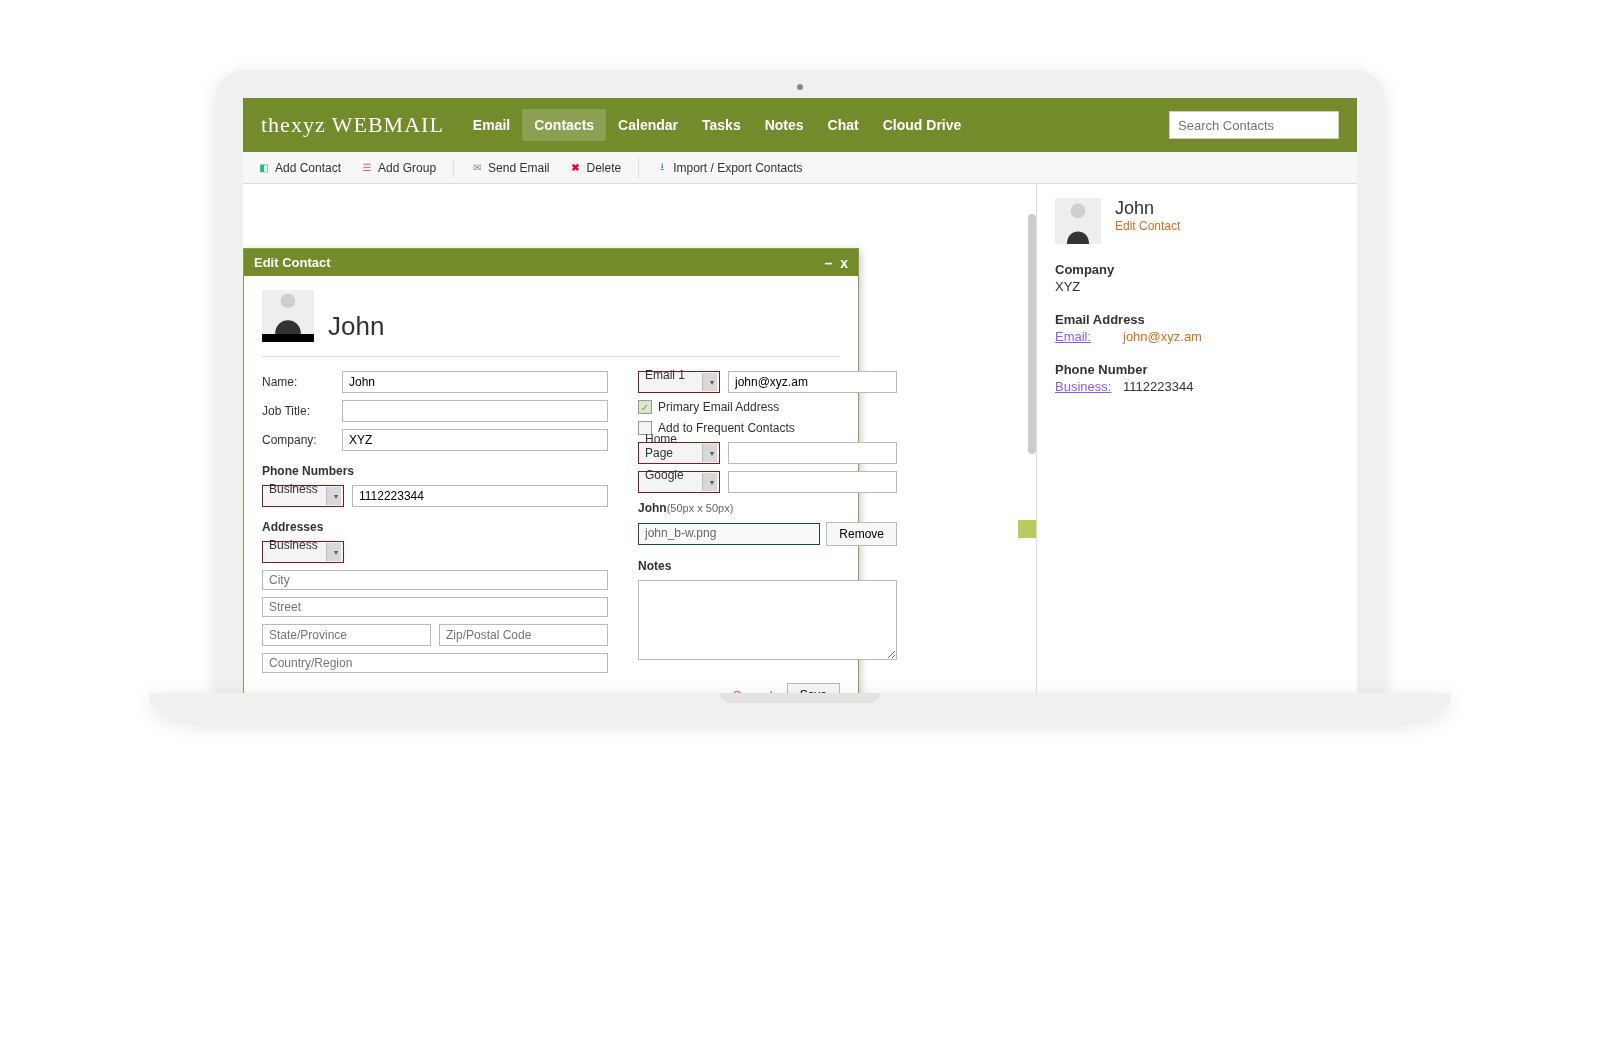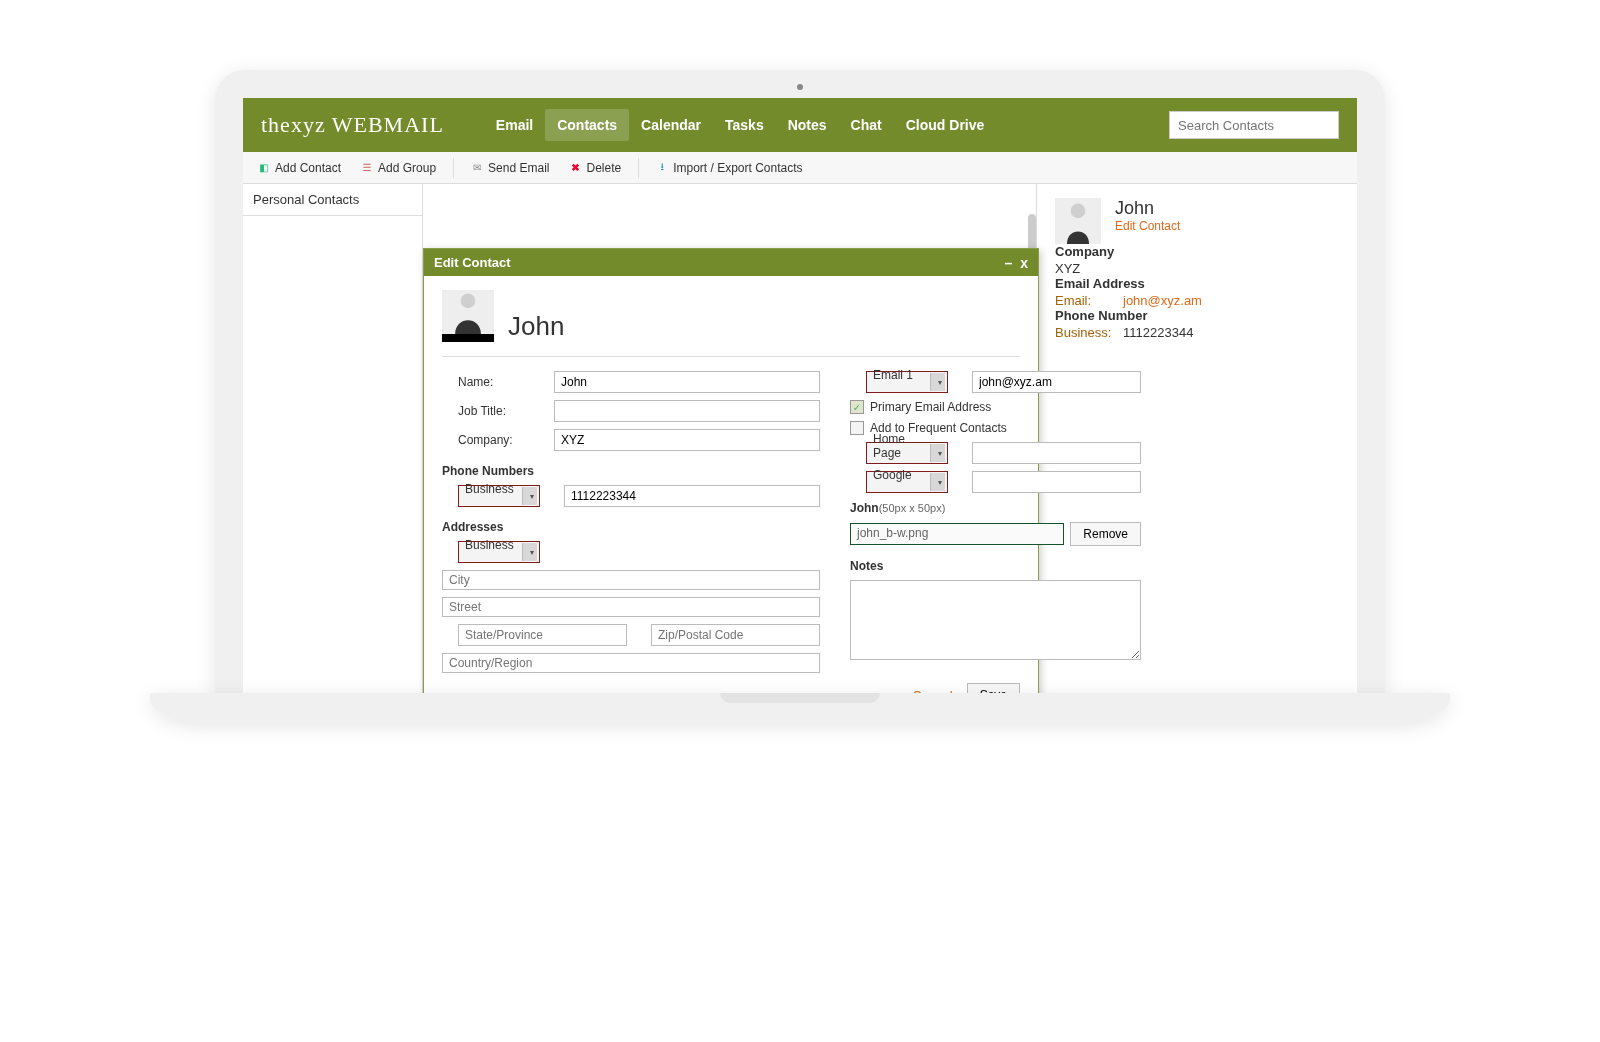--- a/index.html
+++ b/index.html
@@ -4,21 +4,21 @@
 <style>
 * { box-sizing: border-box; margin: 0; padding: 0; }
 body { font-family: Arial, sans-serif; font-size: 13px; background: #fff; color: #333; }
 .laptop-frame { width: 1170px; margin: 70px auto 0; background: #f0f0f0; border-radius: 30px 30px 0 0; padding: 28px 28px 0 28px; box-shadow: 0 4px 20px rgba(0,0,0,0.1); position: relative; }
 .laptop-frame::before { content: ''; position: absolute; top: 14px; left: 50%; transform: translateX(-50%); width: 6px; height: 6px; background: #888; border-radius: 50%; }
 .laptop-base { width: 1300px; height: 30px; margin: 0 auto 50px; background: #f0f0f0; border-radius: 0 0 60px 60px / 0 0 24px 24px; box-shadow: 0 4px 20px rgba(0,0,0,0.1); position: relative; }
 .laptop-base::before { content:''; position:absolute; left:50%; top:0; transform:translateX(-50%); width:160px; height:10px; background:#e3e3e3; border-radius:0 0 10px 10px; }
 .screen { background: #fff; height: 595px; overflow: hidden; position: relative; }
 
 .topbar { background: #738b2b; height: 54px; display: flex; align-items: center; padding: 0 18px; color: #fff; }
-.logo { font-family: "Comic Sans MS", cursive; font-size: 22px; letter-spacing: 1px; margin-right: 40px; white-space: nowrap; }
+.logo { font-family: "Comic Sans MS", cursive; font-size: 22px; letter-spacing: 1px; margin-right: 17px; white-space: nowrap; }
 .nav-items { display: flex; gap: 0; }
 .nav-item { padding: 8px 12px; font-weight: bold; font-size: 14px; cursor: pointer; border-radius: 2px; }
 .nav-item.active { background: rgba(255,255,255,0.18); }
 .search-box { margin-left: auto; width: 170px; height: 28px; border: 1px solid #ccc; padding: 4px 8px; font-size: 13px; background:#fff; color:#666; }
 
 .toolbar { background: #f7f7f7; border-bottom: 1px solid #ddd; height: 32px; display: flex; align-items: center; padding: 0 8px; font-size: 12px; gap: 6px; }
 .tool-btn { display: inline-flex; align-items: center; gap: 4px; padding: 3px 6px; cursor: pointer; border-right: 1px solid transparent; }
 .tool-sep { width: 1px; height: 20px; background: #ddd; margin: 0 4px; }
 .icon-box { width: 14px; height: 14px; display: inline-flex; align-items: center; justify-content: center; font-size: 10px; }
 .ic-add { color: #2b7; }
@@ -35,39 +35,39 @@
 .checkbox-sm { width: 13px; height: 13px; border: 1px solid #999; background: #fff; display:inline-block; }
 .sort-arrow { font-size:9px; color:#888; }
 .col-right { width: 320px; padding: 14px 14px 14px 18px; position: relative; }
 .scrollbar-indicator { position:absolute; right:0; top:30px; width:8px; height:240px; background:#ccc; border-radius:4px; }
 
 .detail-head { display: flex; gap: 14px; align-items: flex-start; }
 .avatar-sm { width: 46px; height: 46px; background: #eee; display:flex; align-items:flex-end; justify-content:center; overflow:hidden; }
 .avatar-sm svg { width: 40px; height: 46px; }
 .detail-name { font-size: 18px; color: #333; }
 .edit-link { color: #e06a1a; font-size: 12px; cursor: pointer; }
-.detail-section { font-size: 13px; }
+.detail-section { margin-top: 18px; font-size: 13px; }
 .detail-section .lbl { font-weight: bold; margin-bottom: 2px; }
 .detail-row { display: flex; gap: 8px; }
-.detail-row .k { color: #a16207; min-width: 60px; }
+.detail-row .k { color: #8b5cf6; min-width: 60px; text-decoration: underline; }
 .detail-row .v { color: #333; }
 .detail-row .v.link { color: #e06a1a; }
 
 
 .modal { position: absolute; top: 64px; left: 0; width: 616px; background: #fff; border: 1px solid #8a9e4a; box-shadow: 2px 2px 8px rgba(0,0,0,0.2); }
 .modal-titlebar { background: #738b2b; color: #fff; font-weight: bold; font-size: 13px; padding: 6px 10px; display: flex; align-items: center; }
 .modal-titlebar .win-btns { margin-left: auto; display: flex; gap: 8px; font-weight: bold; }
 .win-btn { cursor: pointer; font-size: 14px; line-height:1; }
 .modal-body { padding: 14px 18px 12px 18px; }
 .modal-head { display: flex; align-items: flex-end; gap: 14px; border-bottom: 1px solid #ddd; padding-bottom: 14px; margin-bottom: 14px; }
 .avatar-lg { width: 52px; height: 52px; background: #eee; display:flex; align-items:flex-end; justify-content:center; overflow:hidden; border-bottom:8px solid #000; }
 .modal-name { font-size: 26px; color: #333; }
 .two-col { display: flex; gap: 30px; }
 .form-col { flex: 1; display: flex; flex-direction: column; gap: 7px; }
-.form-row { display: flex; align-items: center; gap: 24px; margin-left: 16px; }
+.form-row { display: flex; align-items: center; gap: 8px; }
 .form-label { width: 72px; font-size: 12px; color: #333; }
 .text-input { flex: 1; height: 22px; border: 1px solid #bbb; padding: 2px 6px; font-size: 12px; background:#fff; }
 .text-input.ph { color:#999; }
 .section-head { font-weight: bold; font-size: 12px; margin-top: 6px; }
 .select-box { height: 22px; border: 1px solid #7f1d1d; background: #f4f4f4; padding: 2px 18px 16px 6px; font-size: 12px; position: relative; display:inline-flex; align-items:center; min-width:82px; }
 .select-box::after { content: ''; position: absolute; right: 2px; top: 1px; bottom: 1px; width: 14px; background: #d8d8d8; border-left:1px solid #bbb; }
 .select-box .caret { position:absolute; right:5px; top:50%; transform:translateY(-50%); font-size:8px; color:#555; z-index:1; }
 .check-row { display: flex; align-items: center; gap: 6px; font-size: 12px; }
 .check { width: 14px; height: 14px; border: 1px solid #999; display: inline-flex; align-items: center; justify-content: center; font-size: 10px; background:#f4f4f4; }
 .check.checked { background:#dfe6cb; color:#5a7; }
@@ -120,23 +120,20 @@
       <span>Delete</span>
     </div>
     <div class="tool-sep"></div>
     <div class="tool-btn">
       <span class="icon-box ic-import">⭳</span>
       <span>Import / Export Contacts</span>
     </div>
   </div>
 
   <div class="main-area">
-    <div class="col-left">
-      <div class="hdr">Personal Contacts</div>
-    </div>
 
     <div class="col-mid">
       <div class="scrollbar-indicator"></div>
       <div class="mid-green-strip"></div>
 
       <div class="modal">
         <div class="modal-titlebar">
           <span>Edit Contact</span>
           <div class="win-btns">
             <span class="win-btn">–</span>

